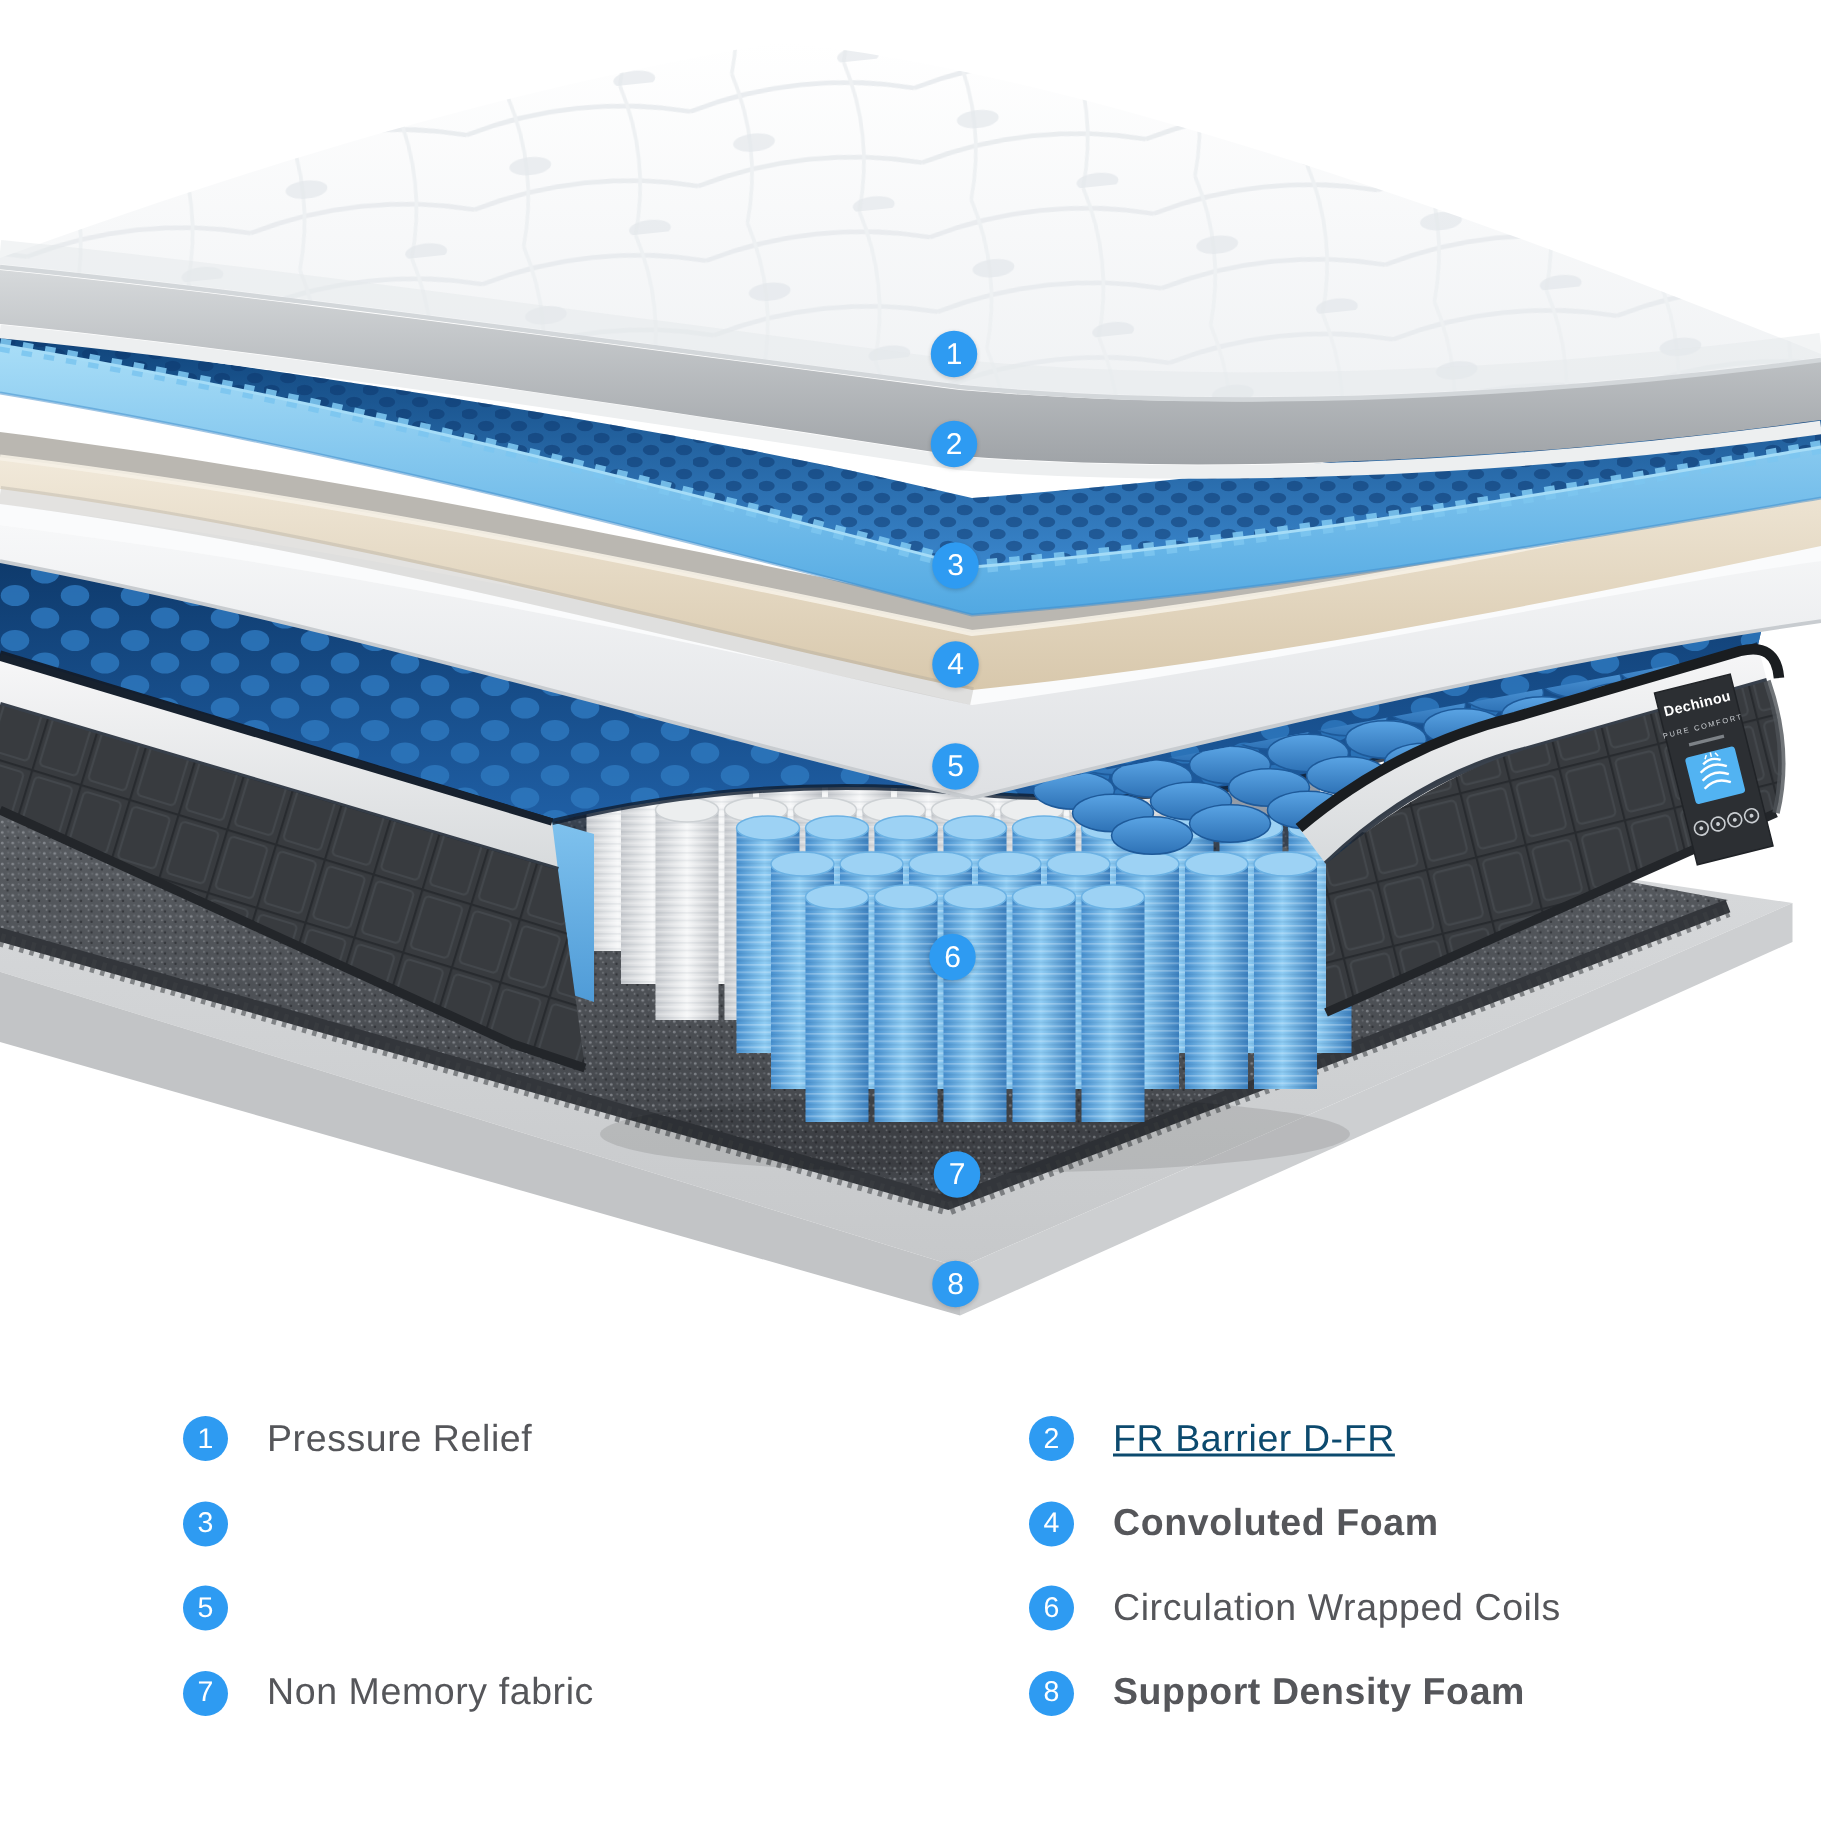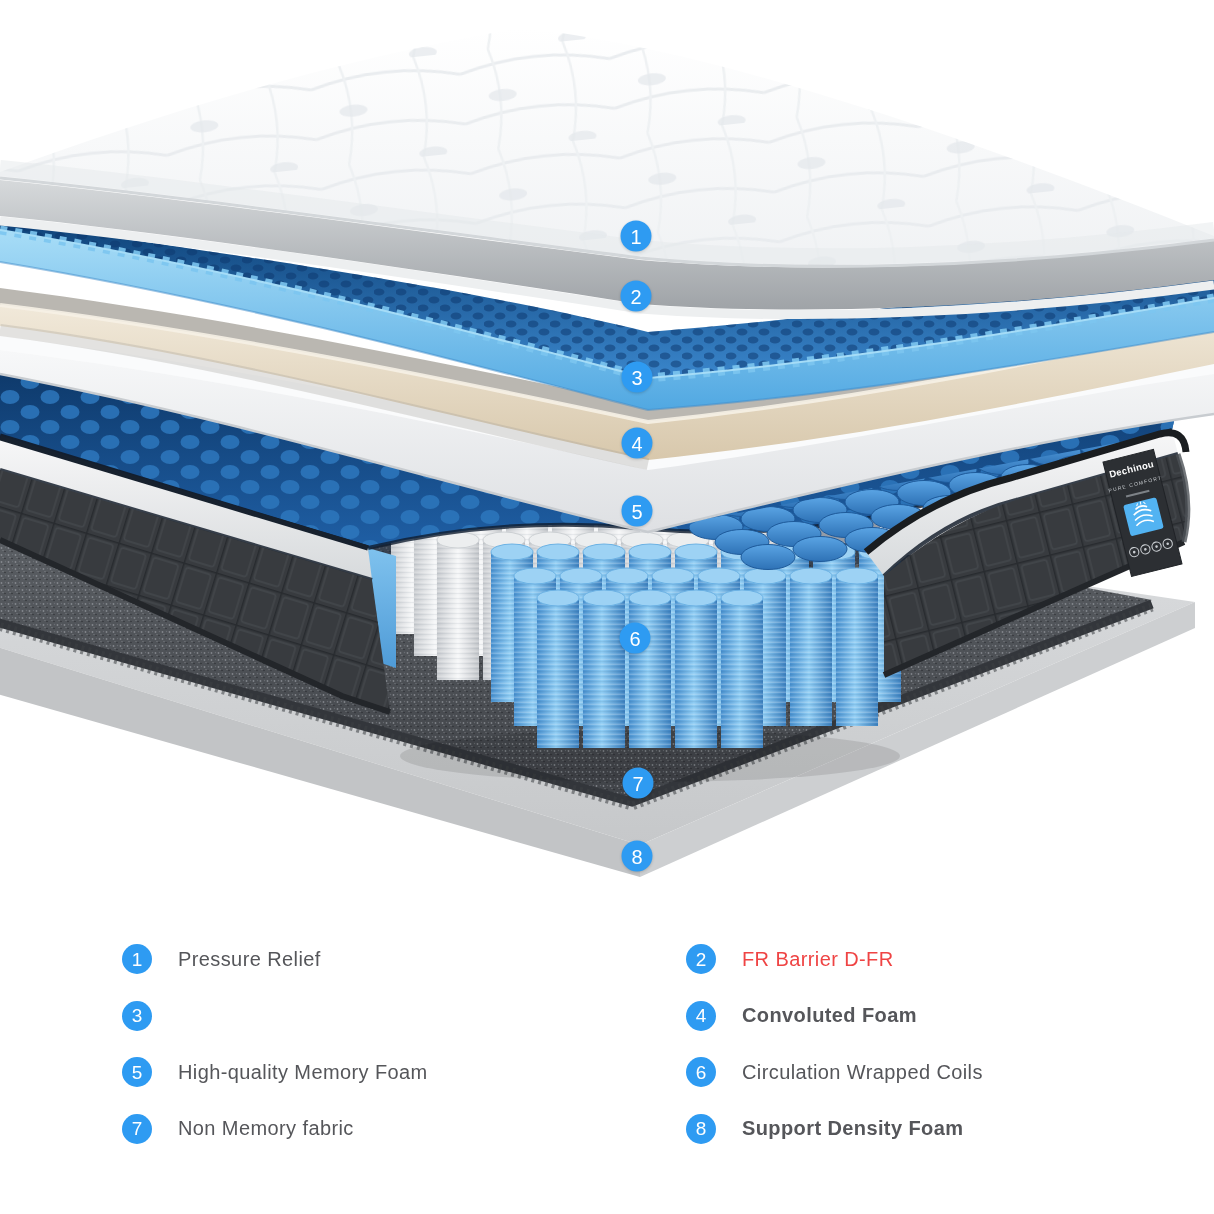--- a/index.html
+++ b/index.html
@@ -13,21 +13,21 @@
     box-shadow:0 1px 3px rgba(0,0,0,.18);letter-spacing:0;line-height:1;
   }
   .legend-col{position:absolute;display:flex;flex-direction:column;gap:26.5px;}
   #legend-col-0{left:122px;top:944px;}
   #legend-col-1{left:686px;top:944px;}
   .legend-item{display:flex;align-items:center;gap:26px;height:30px;}
   .legend-badge{
     width:30px;height:30px;border-radius:50%;background:#2e9bf2;color:#fff;
     display:flex;align-items:center;justify-content:center;font-size:19px;line-height:1;flex:0 0 30px;
   }
-  .legend-label{font-size:20px;color:#55565a;letter-spacing:.4px;white-space:nowrap;text-align:right;}
+  .legend-label{font-size:25px;color:#55565a;letter-spacing:.4px;white-space:nowrap;text-align:right;}
 </style>
 </head>
 <body>
 
 <div id="stage">
 
 <svg id="art" width="1214" height="1214" viewBox="0 0 1214 1214" aria-hidden="true">
   <defs>
     <linearGradient id="g1" x1="0" y1="0" x2="0" y2="1">
           <stop offset="0" stop-color="#ffffff"></stop>
@@ -362,31 +362,30 @@
 <div class="legend-col" id="legend-col-0">
   <div class="legend-item">
     <span class="legend-badge" style="background: rgb(46, 155, 242);">1</span>
     <span class="legend-label" style="color: rgb(85, 86, 90);">Pressure Relief</span>
   </div>
   <div class="legend-item">
     <span class="legend-badge" style="background: rgb(46, 155, 242);">3</span>
   </div>
   <div class="legend-item">
     <span class="legend-badge" style="background: rgb(46, 155, 242);">5</span>
-    <span class="legend-label" style="color: rgb(85, 86, 90);">High-quality Memory Foam</span>
   </div>
   <div class="legend-item">
     <span class="legend-badge" style="background: rgb(46, 155, 242);">7</span>
     <span class="legend-label" style="color: rgb(85, 86, 90);">Non Memory fabric</span>
   </div>
 </div>
 <div class="legend-col" id="legend-col-1">
   <div class="legend-item">
     <span class="legend-badge" style="background: rgb(46, 155, 242);">2</span>
-    <span class="legend-label" style="color: #ef4444;">FR Barrier D-FR</span>
+    <span class="legend-label" style="color: #0c4a6e; text-decoration: underline;">FR Barrier D-FR</span>
   </div>
   <div class="legend-item">
     <span class="legend-badge" style="background: rgb(46, 155, 242);">4</span>
     <span class="legend-label" style="color: rgb(85, 86, 90); font-weight: bold;">Convoluted Foam</span>
   </div>
   <div class="legend-item">
     <span class="legend-badge" style="background: rgb(46, 155, 242);">6</span>
     <span class="legend-label" style="color: rgb(85, 86, 90);">Circulation Wrapped Coils</span>
   </div>
   <div class="legend-item">

